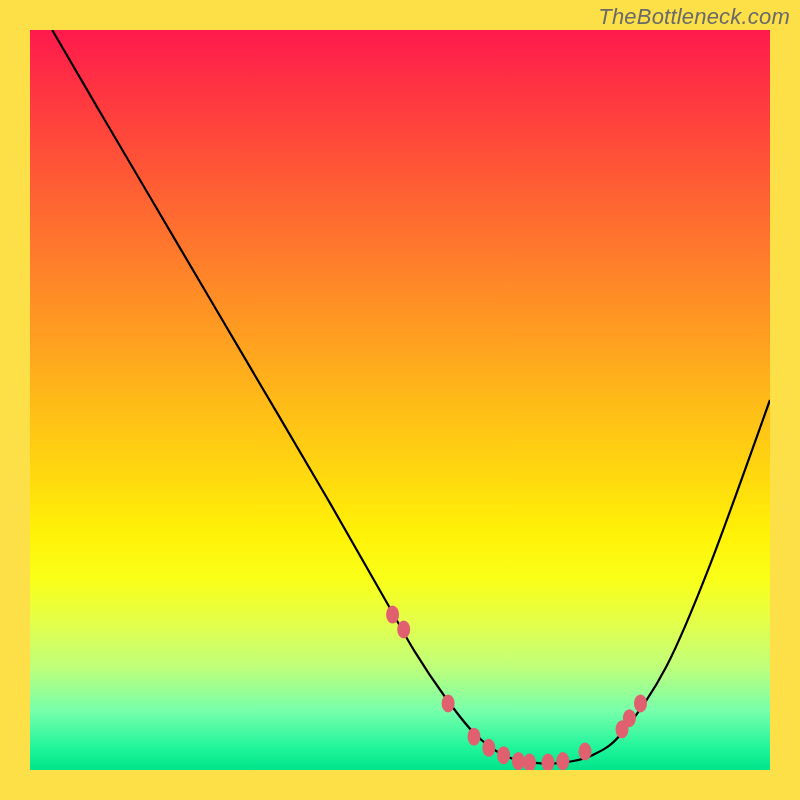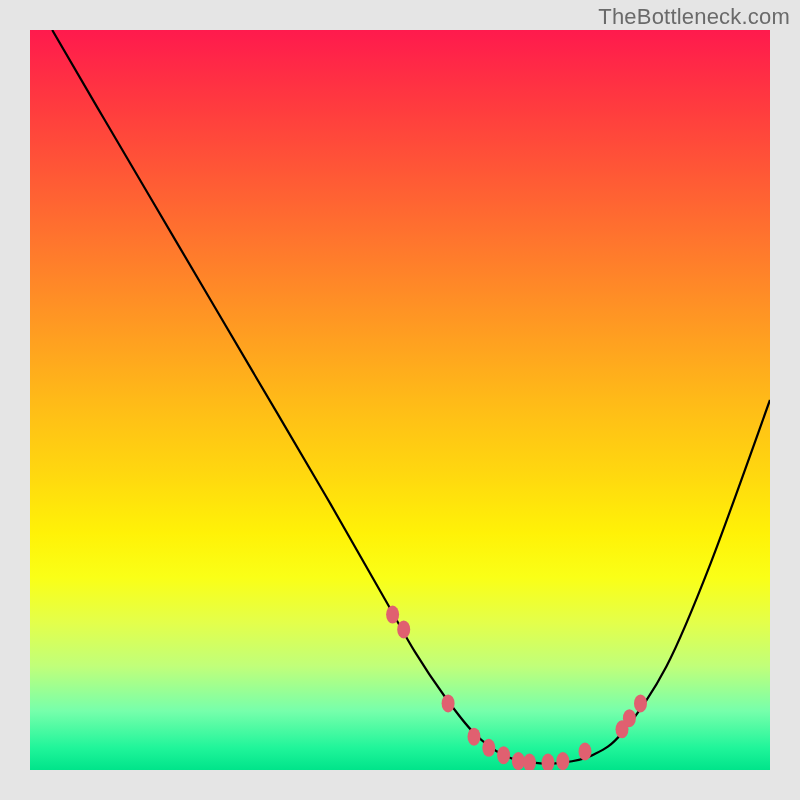--- a/index.html
+++ b/index.html
@@ -10,21 +10,22 @@
     background: #000;
     overflow: hidden;
     font-family: Arial, Helvetica, sans-serif;
   }
   .frame {
     position: absolute;
     left: 0;
     top: 0;
     width: 800px;
     height: 800px;
-    background: #e5e5e5;
+    background: #fde047;
+    font-style: italic;
   }
   .plot {
     position: absolute;
     left: 30px;
     top: 30px;
     width: 740px;
     height: 740px;
     background: linear-gradient(to bottom,
       #ff1a4d 0%,
       #ff3a3f 10%,

